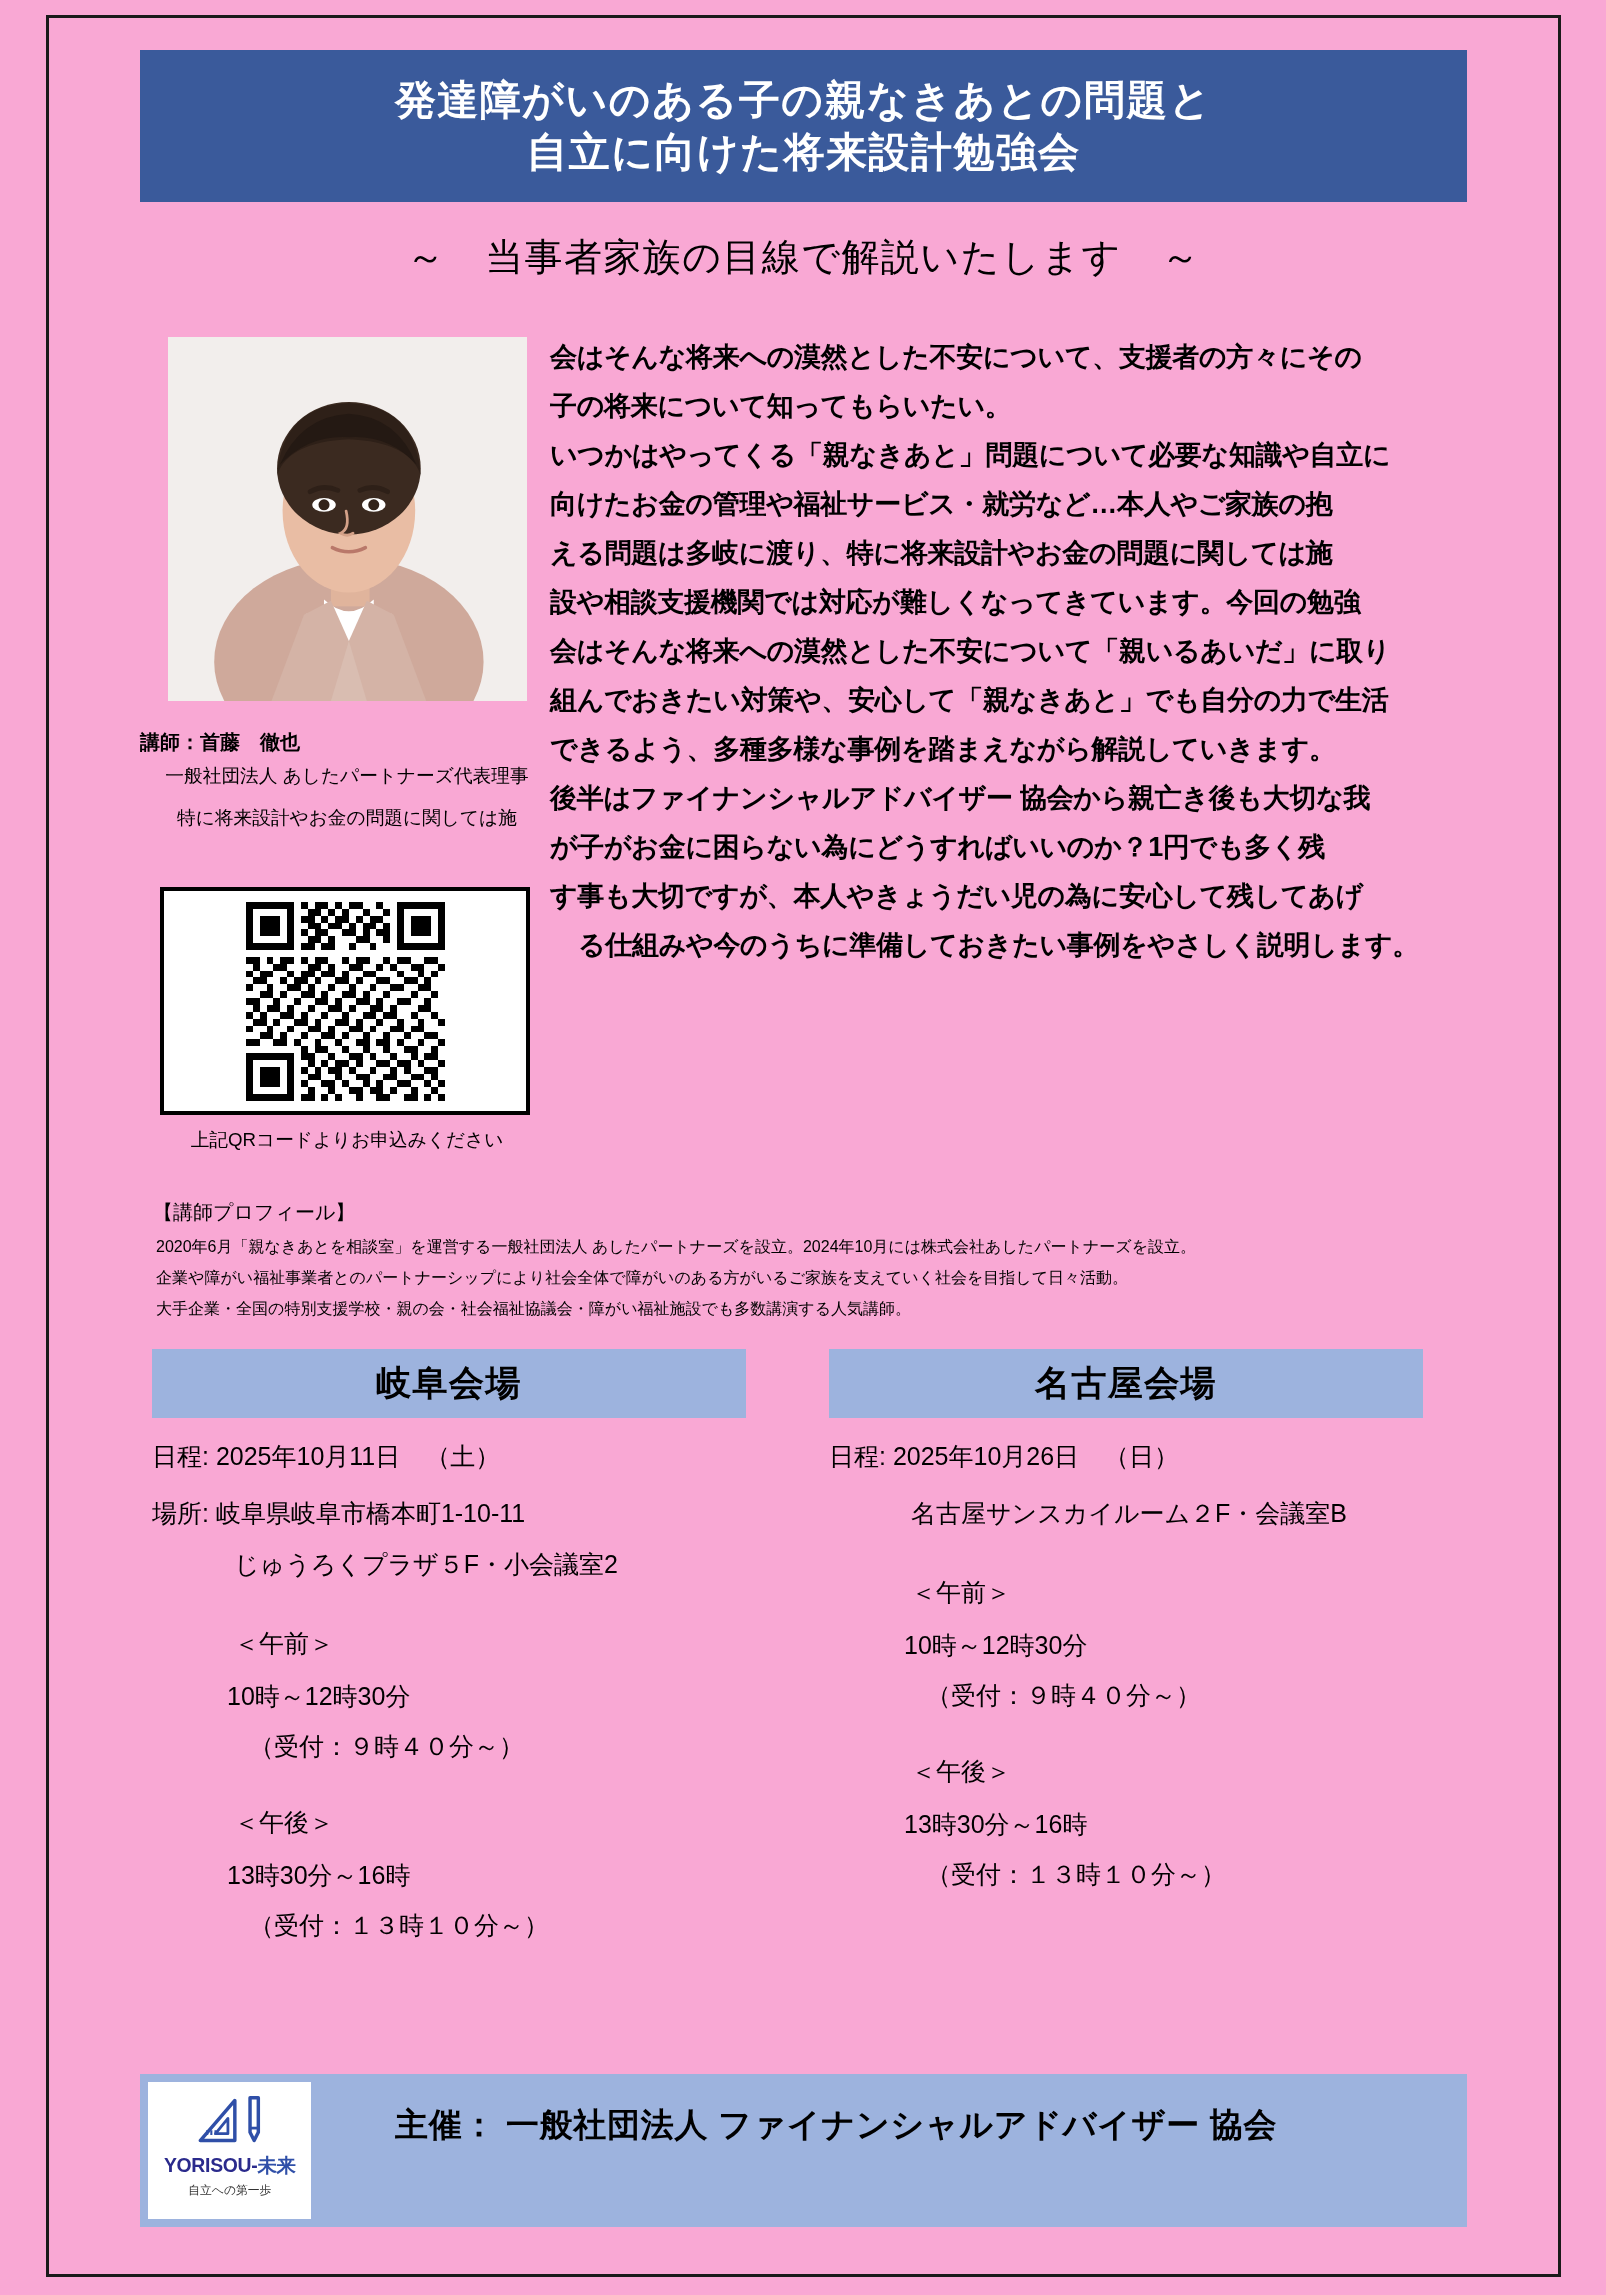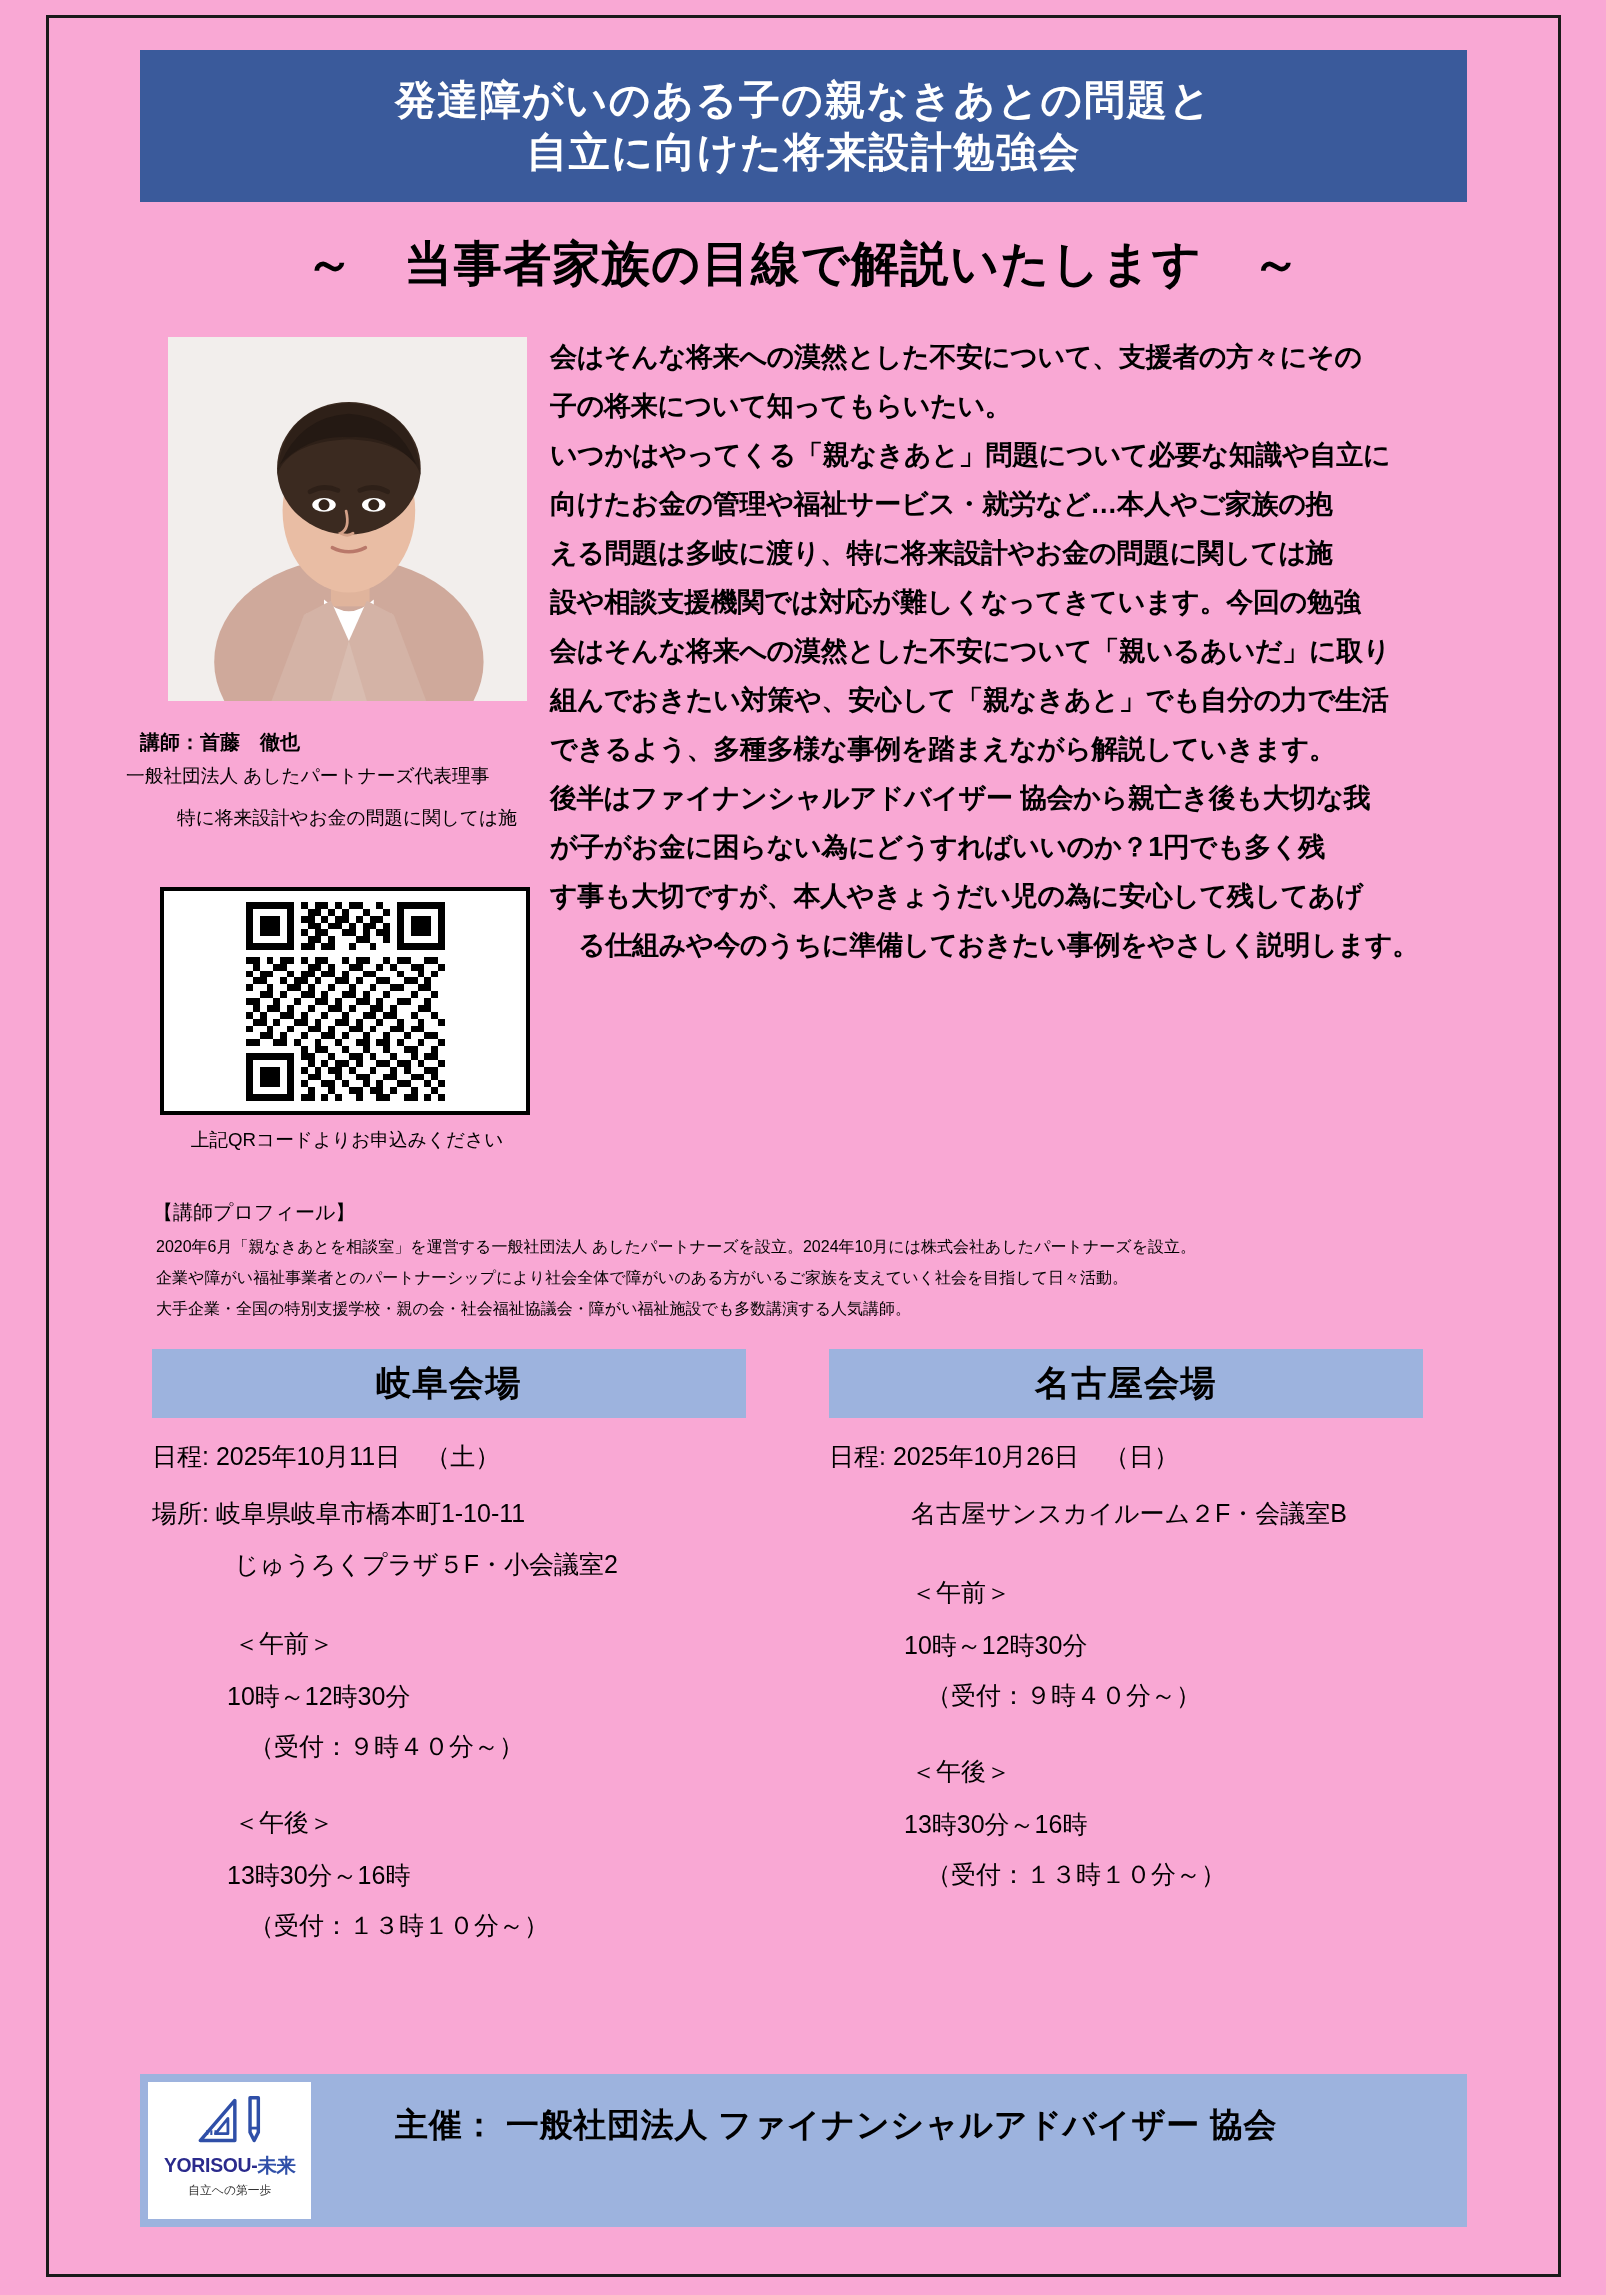--- a/index.html
+++ b/index.html
@@ -52,22 +52,22 @@
     white-space: nowrap;
   }
 
   
   .subtitle {
     position: absolute;
     left: 140px;
     top: 232px;
     width: 1327px;
     text-align: center;
-    font-size: 48px;
-    font-weight: bold;
+    font-size: 38px;
+    font-weight: normal;
     color: #000000;
     letter-spacing: 1.4px;
     white-space: nowrap;
   }
 
   
   .photo-box {
     position: absolute;
     left: 168px;
     top: 337px;
@@ -87,20 +87,21 @@
     font-size: 20px;
     font-weight: bold;
     color: #000;
     white-space: nowrap;
   }
   .speaker-role1 {
     position: absolute;
     left: 126px;
     top: 763px;
     width: 442px;
+    text-align: center;
     font-size: 18.7px;
     color: #000;
     white-space: nowrap;
   }
   .speaker-role2 {
     position: absolute;
     left: 126px;
     top: 805px;
     width: 442px;
     text-align: center;

